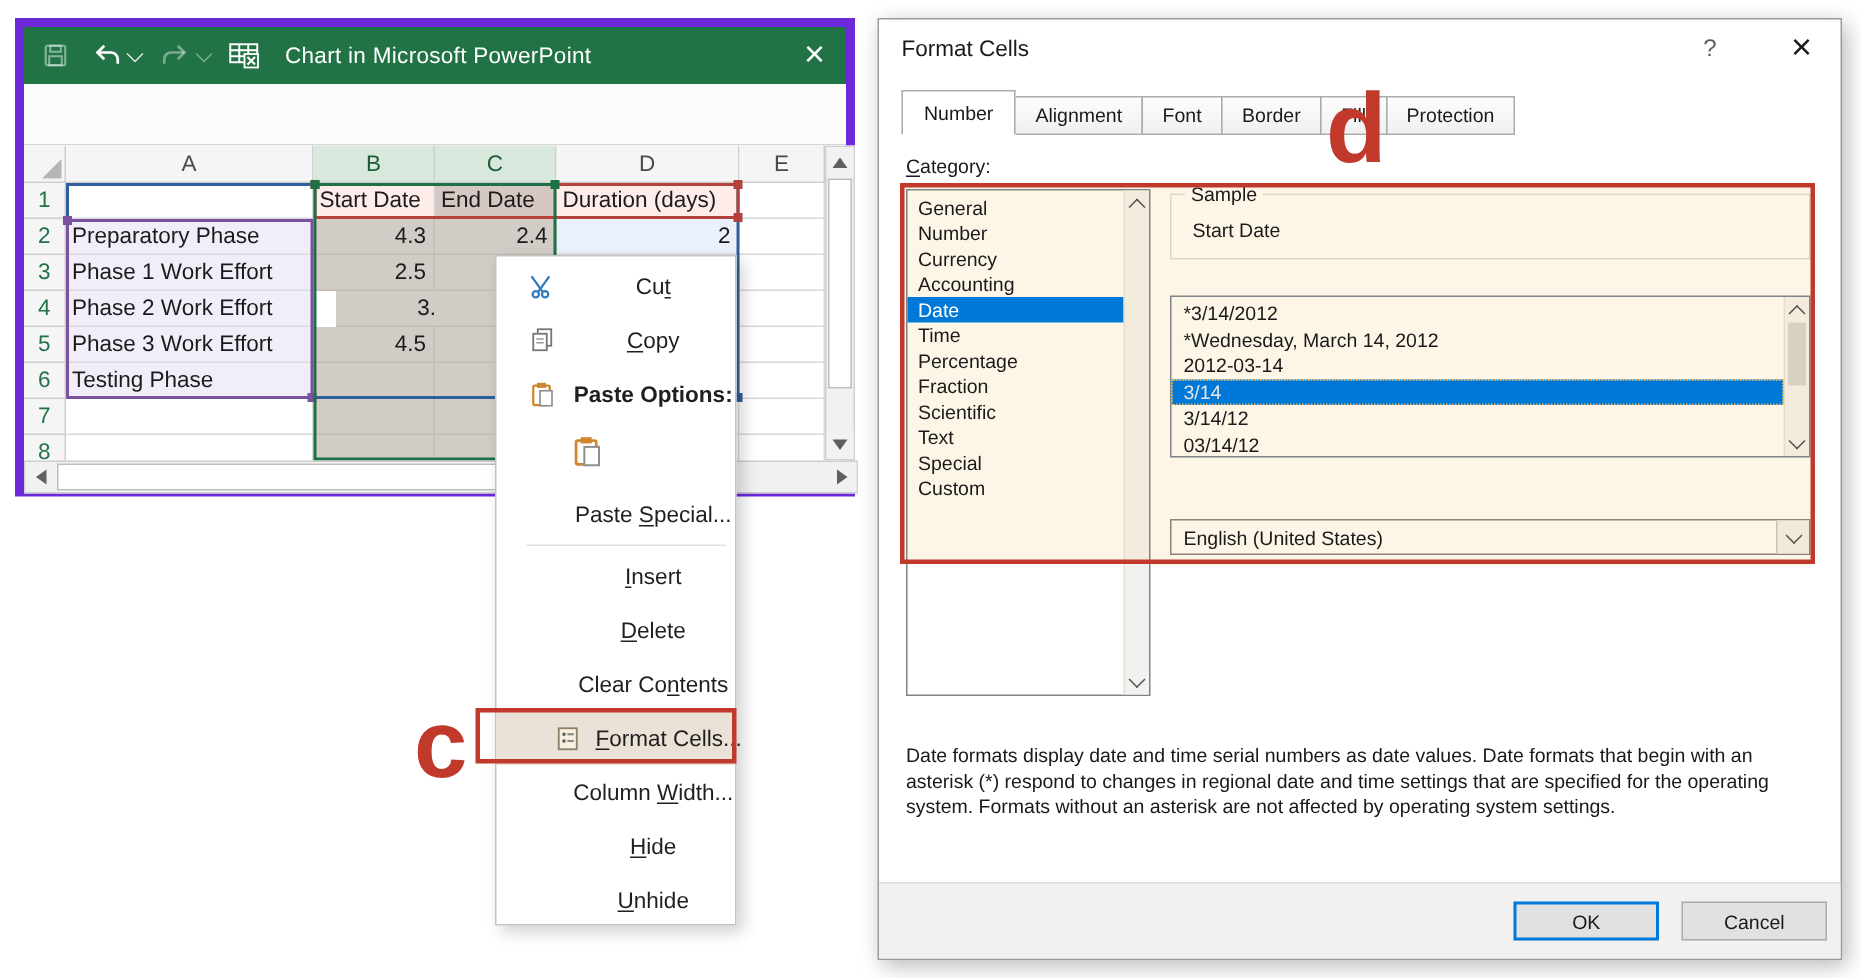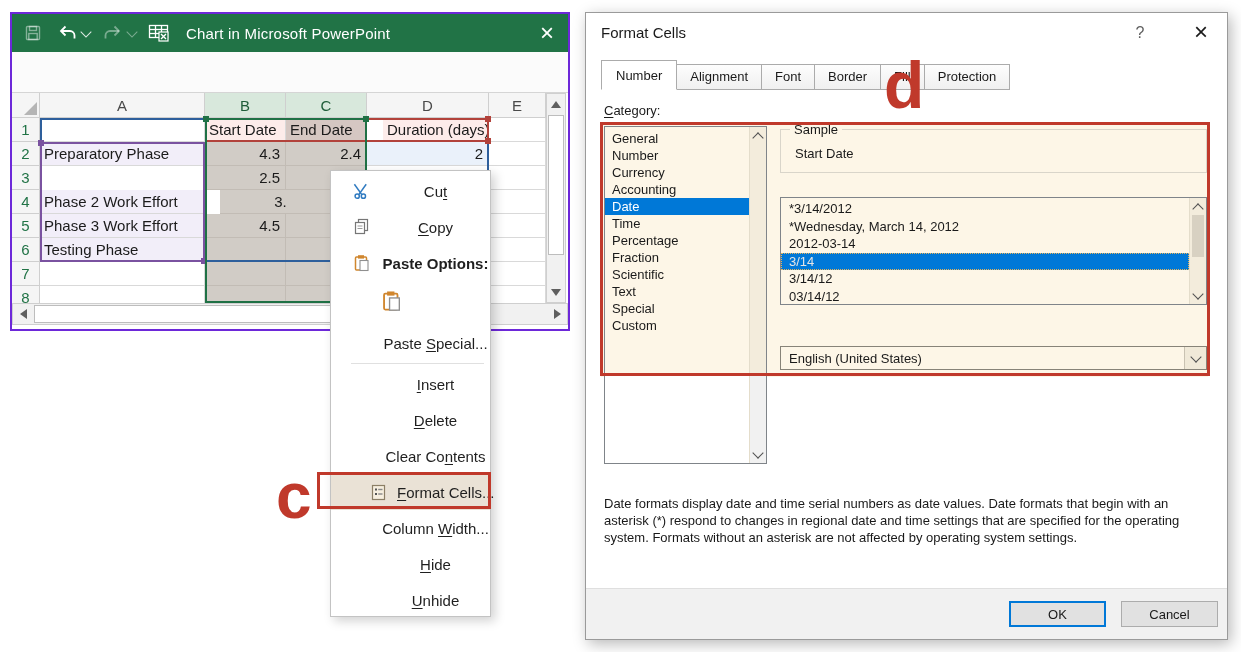--- a/index.html
+++ b/index.html
@@ -2,21 +2,21 @@
 <html><head>
 <meta charset="utf-8">
 <style>
   html,body{margin:0;padding:0;background:#fff;}
   body{font-family:"Liberation Sans",sans-serif;-webkit-font-smoothing:antialiased;}
   .page{position:relative;width:1241px;height:652px;background:#fff;overflow:hidden;}
   .abs{position:absolute;}
   u{text-underline-offset:2px;}
 
   
-  #sheet-window{left:10px;top:12px;width:560px;height:319px;border:2px solid #6d28d9;background:#fff;box-sizing:border-box;padding-left:38px;}
+  #sheet-window{left:10px;top:12px;width:560px;height:319px;border:6px solid #6d28d9;background:#fff;box-sizing:border-box;padding-left:38px;}
   .titlebar{position:absolute;left:0;top:0;right:0;height:38px;background:#217346;display:flex;align-items:center;color:#fff;}
   .tb-ic{display:flex;align-items:center;justify-content:center;width:26px;height:26px;margin-left:8px;}
   .tb-chev{width:7px;height:7px;border-left:1.5px solid rgba(255,255,255,.85);border-bottom:1.5px solid rgba(255,255,255,.85);transform:rotate(-45deg);margin:-3px 2px 0 2px;}
   .tb-chev.dim{border-color:rgba(255,255,255,.4);}
   .tb-title{font-size:15px;margin-left:14px;letter-spacing:.2px;}
   .tb-close{margin-left:auto;margin-right:14px;font-size:24px;line-height:24px;cursor:default;}
   .formula-strip{position:absolute;left:0;top:38px;right:0;height:41px;background:#fbfbfb;border-bottom:1px solid #d5d5d5;box-sizing:border-box;}
   #grid{position:absolute;left:0;top:79px;width:556px;height:210px;overflow:hidden;background:#fff;}
   .hd,.rh,.cell{position:absolute;box-sizing:border-box;font-size:15px;overflow:hidden;white-space:nowrap;}
   .hd{background:#f5f5f5;border-right:1px solid #cfcfcf;border-bottom:1px solid #cfcfcf;color:#4a4a4a;display:flex;align-items:center;justify-content:center;}
@@ -149,29 +149,30 @@
         </div>
         <div class="hd" style="left: 28px; top: 0px; width: 165px; height: 25px;">A</div>
         <div class="hd sel" style="left: 193px; top: 0px; width: 81px; height: 25px;">B</div>
         <div class="hd sel" style="left: 274px; top: 0px; width: 81px; height: 25px;">C</div>
         <div class="hd" style="left: 355px; top: 0px; width: 122px; height: 25px;">D</div>
         <div class="hd" style="left: 477px; top: 0px; width: 57px; height: 25px;">E</div>
         <div class="rh" style="left: 0px; top: 25px; width: 28px; height: 24px;">1</div>
         <div class="cell al" style="left: 28px; top: 25px; width: 165px; height: 24px;"></div>
         <div class="cell al bg-pink" style="left: 193px; top: 25px; width: 81px; height: 24px;">Start Date</div>
         <div class="cell al bg-graypink" style="left: 274px; top: 25px; width: 81px; height: 24px;">End Date</div>
-        <div class="cell al bg-pink" style="left: 355px; top: 25px; width: 122px; height: 24px; margin-left: 16px;">Duration (days)</div>
+        <div class="cell al bg-pink" style="left: 355px; top: 25px; width: 122px; height: 24px;">Duration (days)</div>
         <div class="cell al" style="left: 477px; top: 25px; width: 57px; height: 24px;"></div>
         <div class="rh" style="left: 0px; top: 49px; width: 28px; height: 24px;">2</div>
         <div class="cell al bg-lav" style="left: 28px; top: 49px; width: 165px; height: 24px;">Preparatory Phase</div>
         <div class="cell ar bg-gray" style="left: 193px; top: 49px; width: 81px; height: 24px;">4.3</div>
         <div class="cell ar bg-gray" style="left: 274px; top: 49px; width: 81px; height: 24px;">2.4</div>
         <div class="cell ar bg-blue" style="left: 355px; top: 49px; width: 122px; height: 24px;">2</div>
         <div class="cell ar" style="left: 477px; top: 49px; width: 57px; height: 24px;"></div>
         <div class="rh" style="left: 0px; top: 73px; width: 28px; height: 24px;">3</div>
+        <div class="cell al bg-lav" style="left: 28px; top: 73px; width: 165px; height: 24px;">Phase 1 Work Effort</div>
         <div class="cell ar bg-gray" style="left: 193px; top: 73px; width: 81px; height: 24px;">2.5</div>
         <div class="cell ar bg-gray" style="left: 274px; top: 73px; width: 81px; height: 24px;"></div>
         <div class="cell ar" style="left: 355px; top: 73px; width: 122px; height: 24px;"></div>
         <div class="cell ar" style="left: 477px; top: 73px; width: 57px; height: 24px;"></div>
         <div class="rh" style="left: 0px; top: 97px; width: 28px; height: 24px;">4</div>
         <div class="cell al bg-lav" style="left: 28px; top: 97px; width: 165px; height: 24px;">Phase 2 Work Effort</div>
         <div class="cell ar bg-gray" style="left: 193px; top: 97px; width: 81px; height: 24px; margin-left: 15px;">3.5</div>
         <div class="cell ar bg-gray" style="left: 274px; top: 97px; width: 81px; height: 24px;"></div>
         <div class="cell ar" style="left: 355px; top: 97px; width: 122px; height: 24px;"></div>
         <div class="cell ar" style="left: 477px; top: 97px; width: 57px; height: 24px;"></div>

